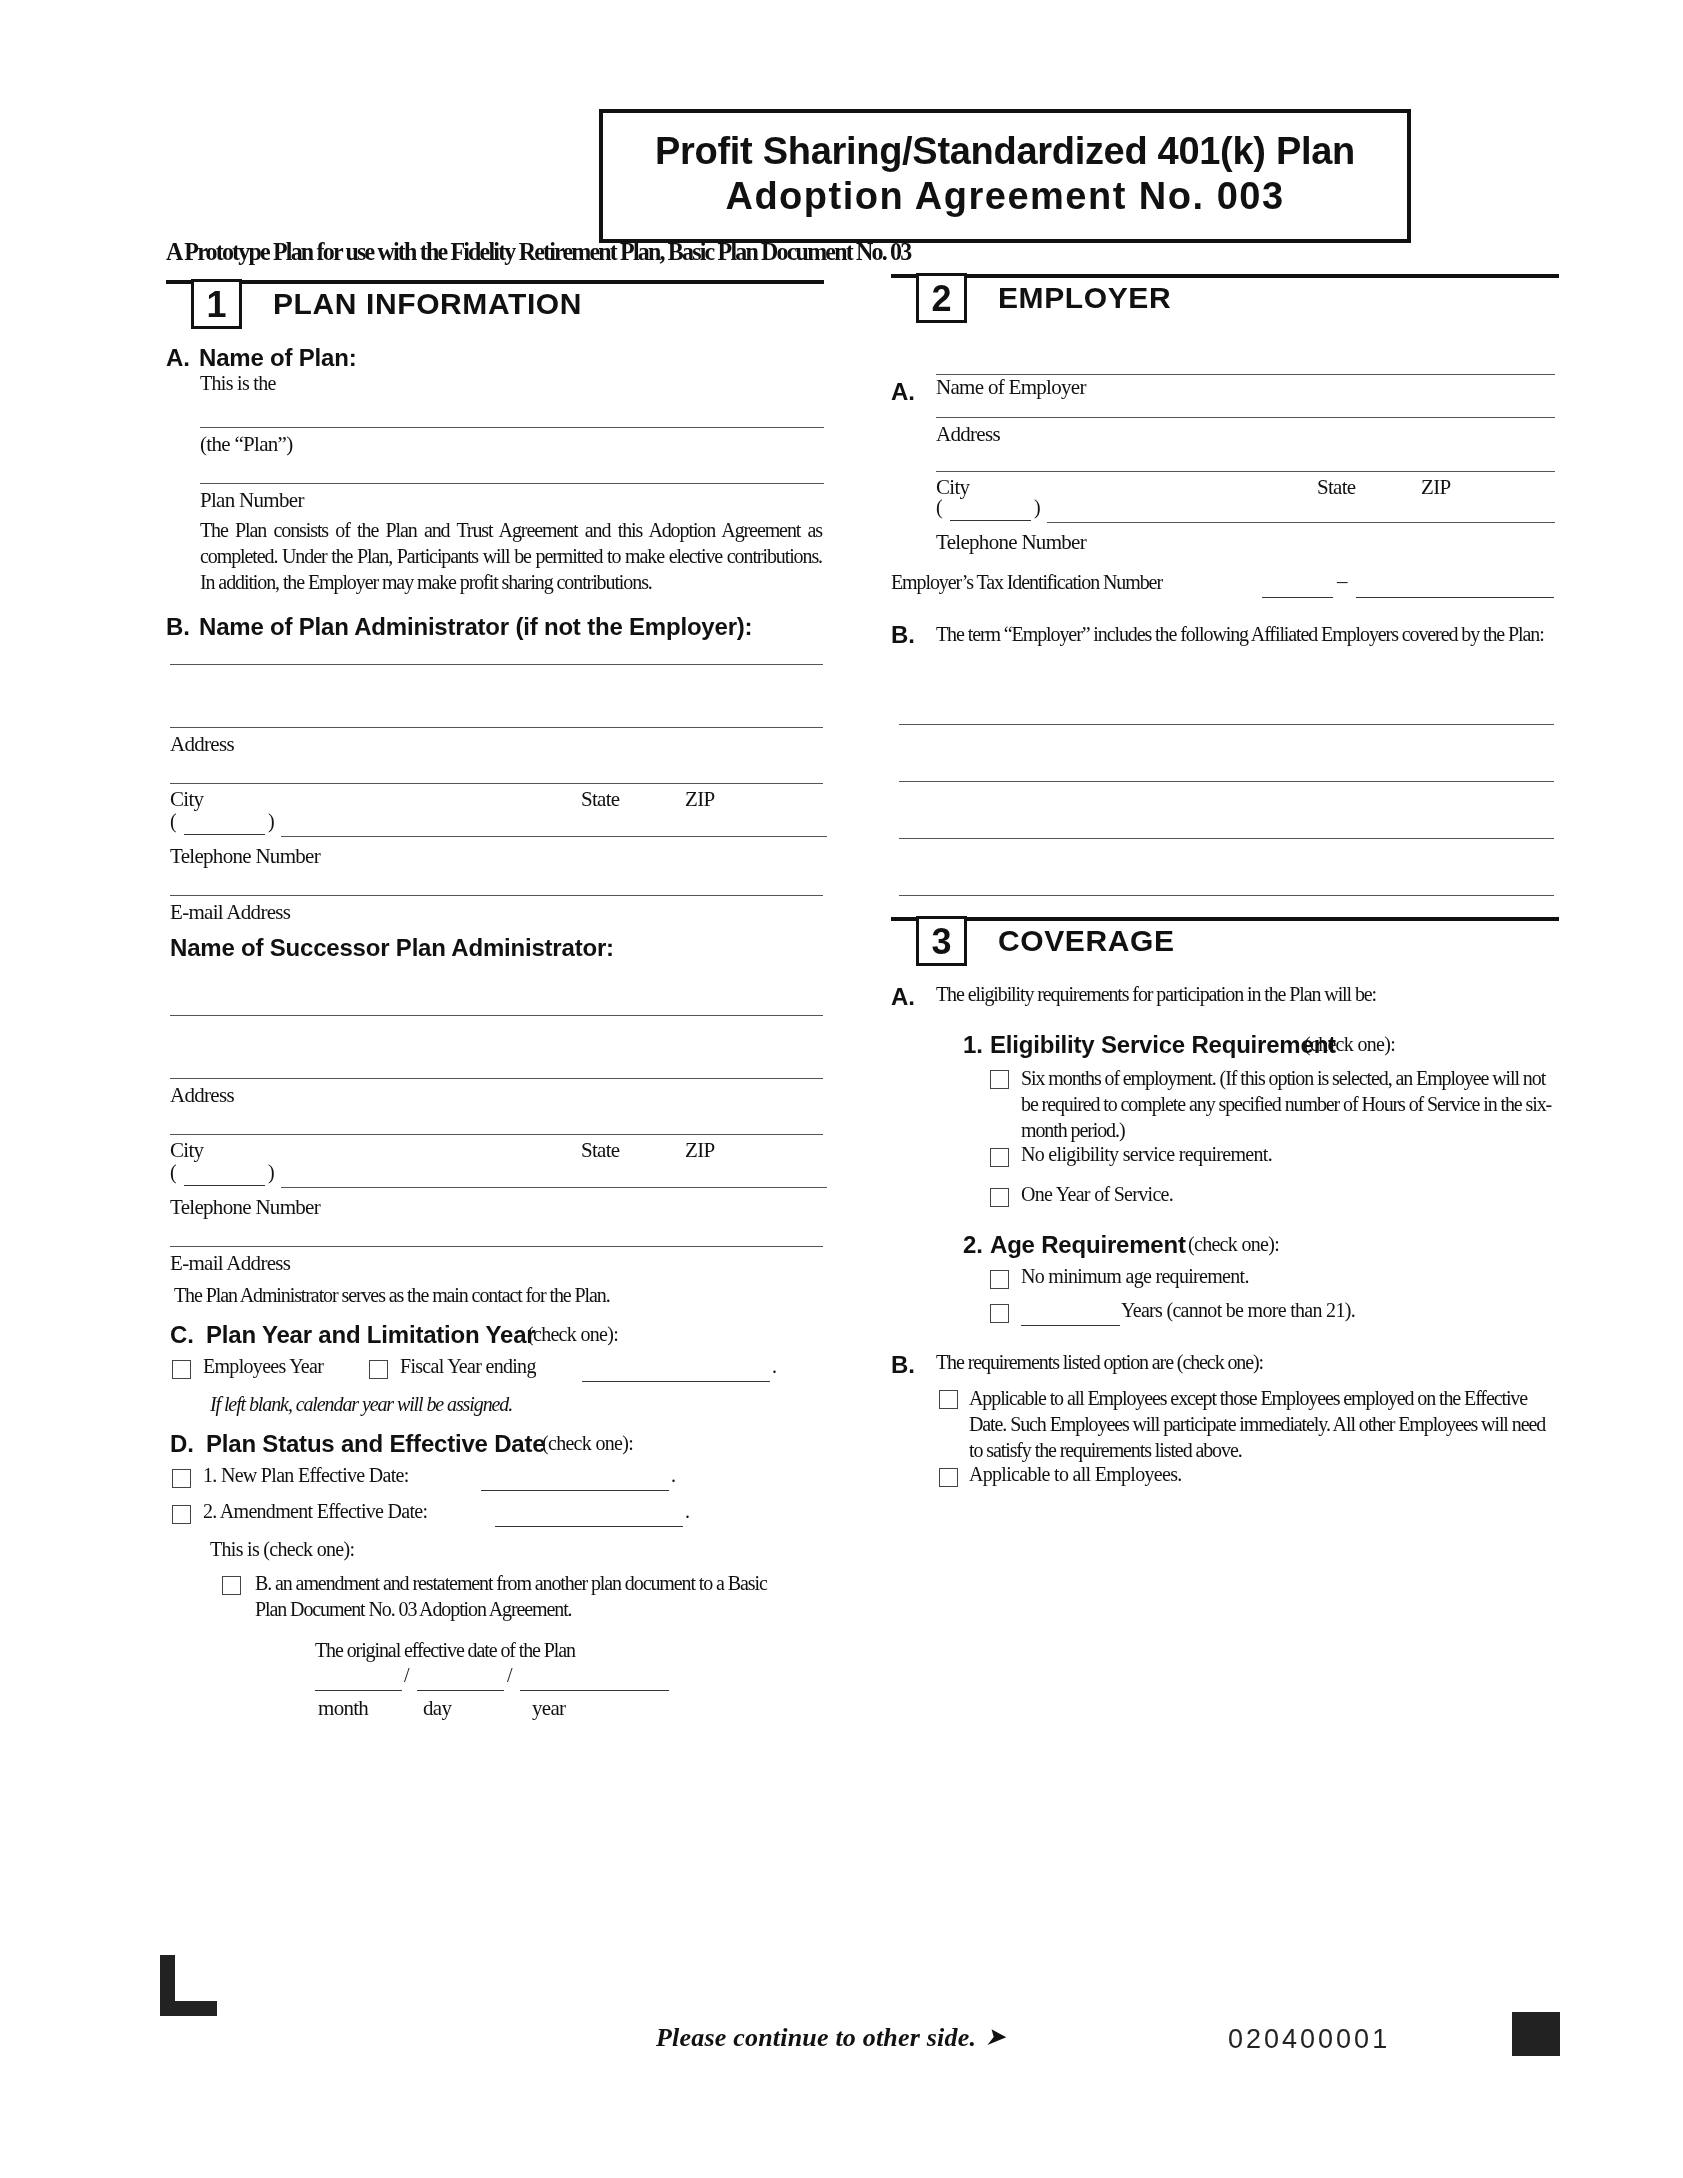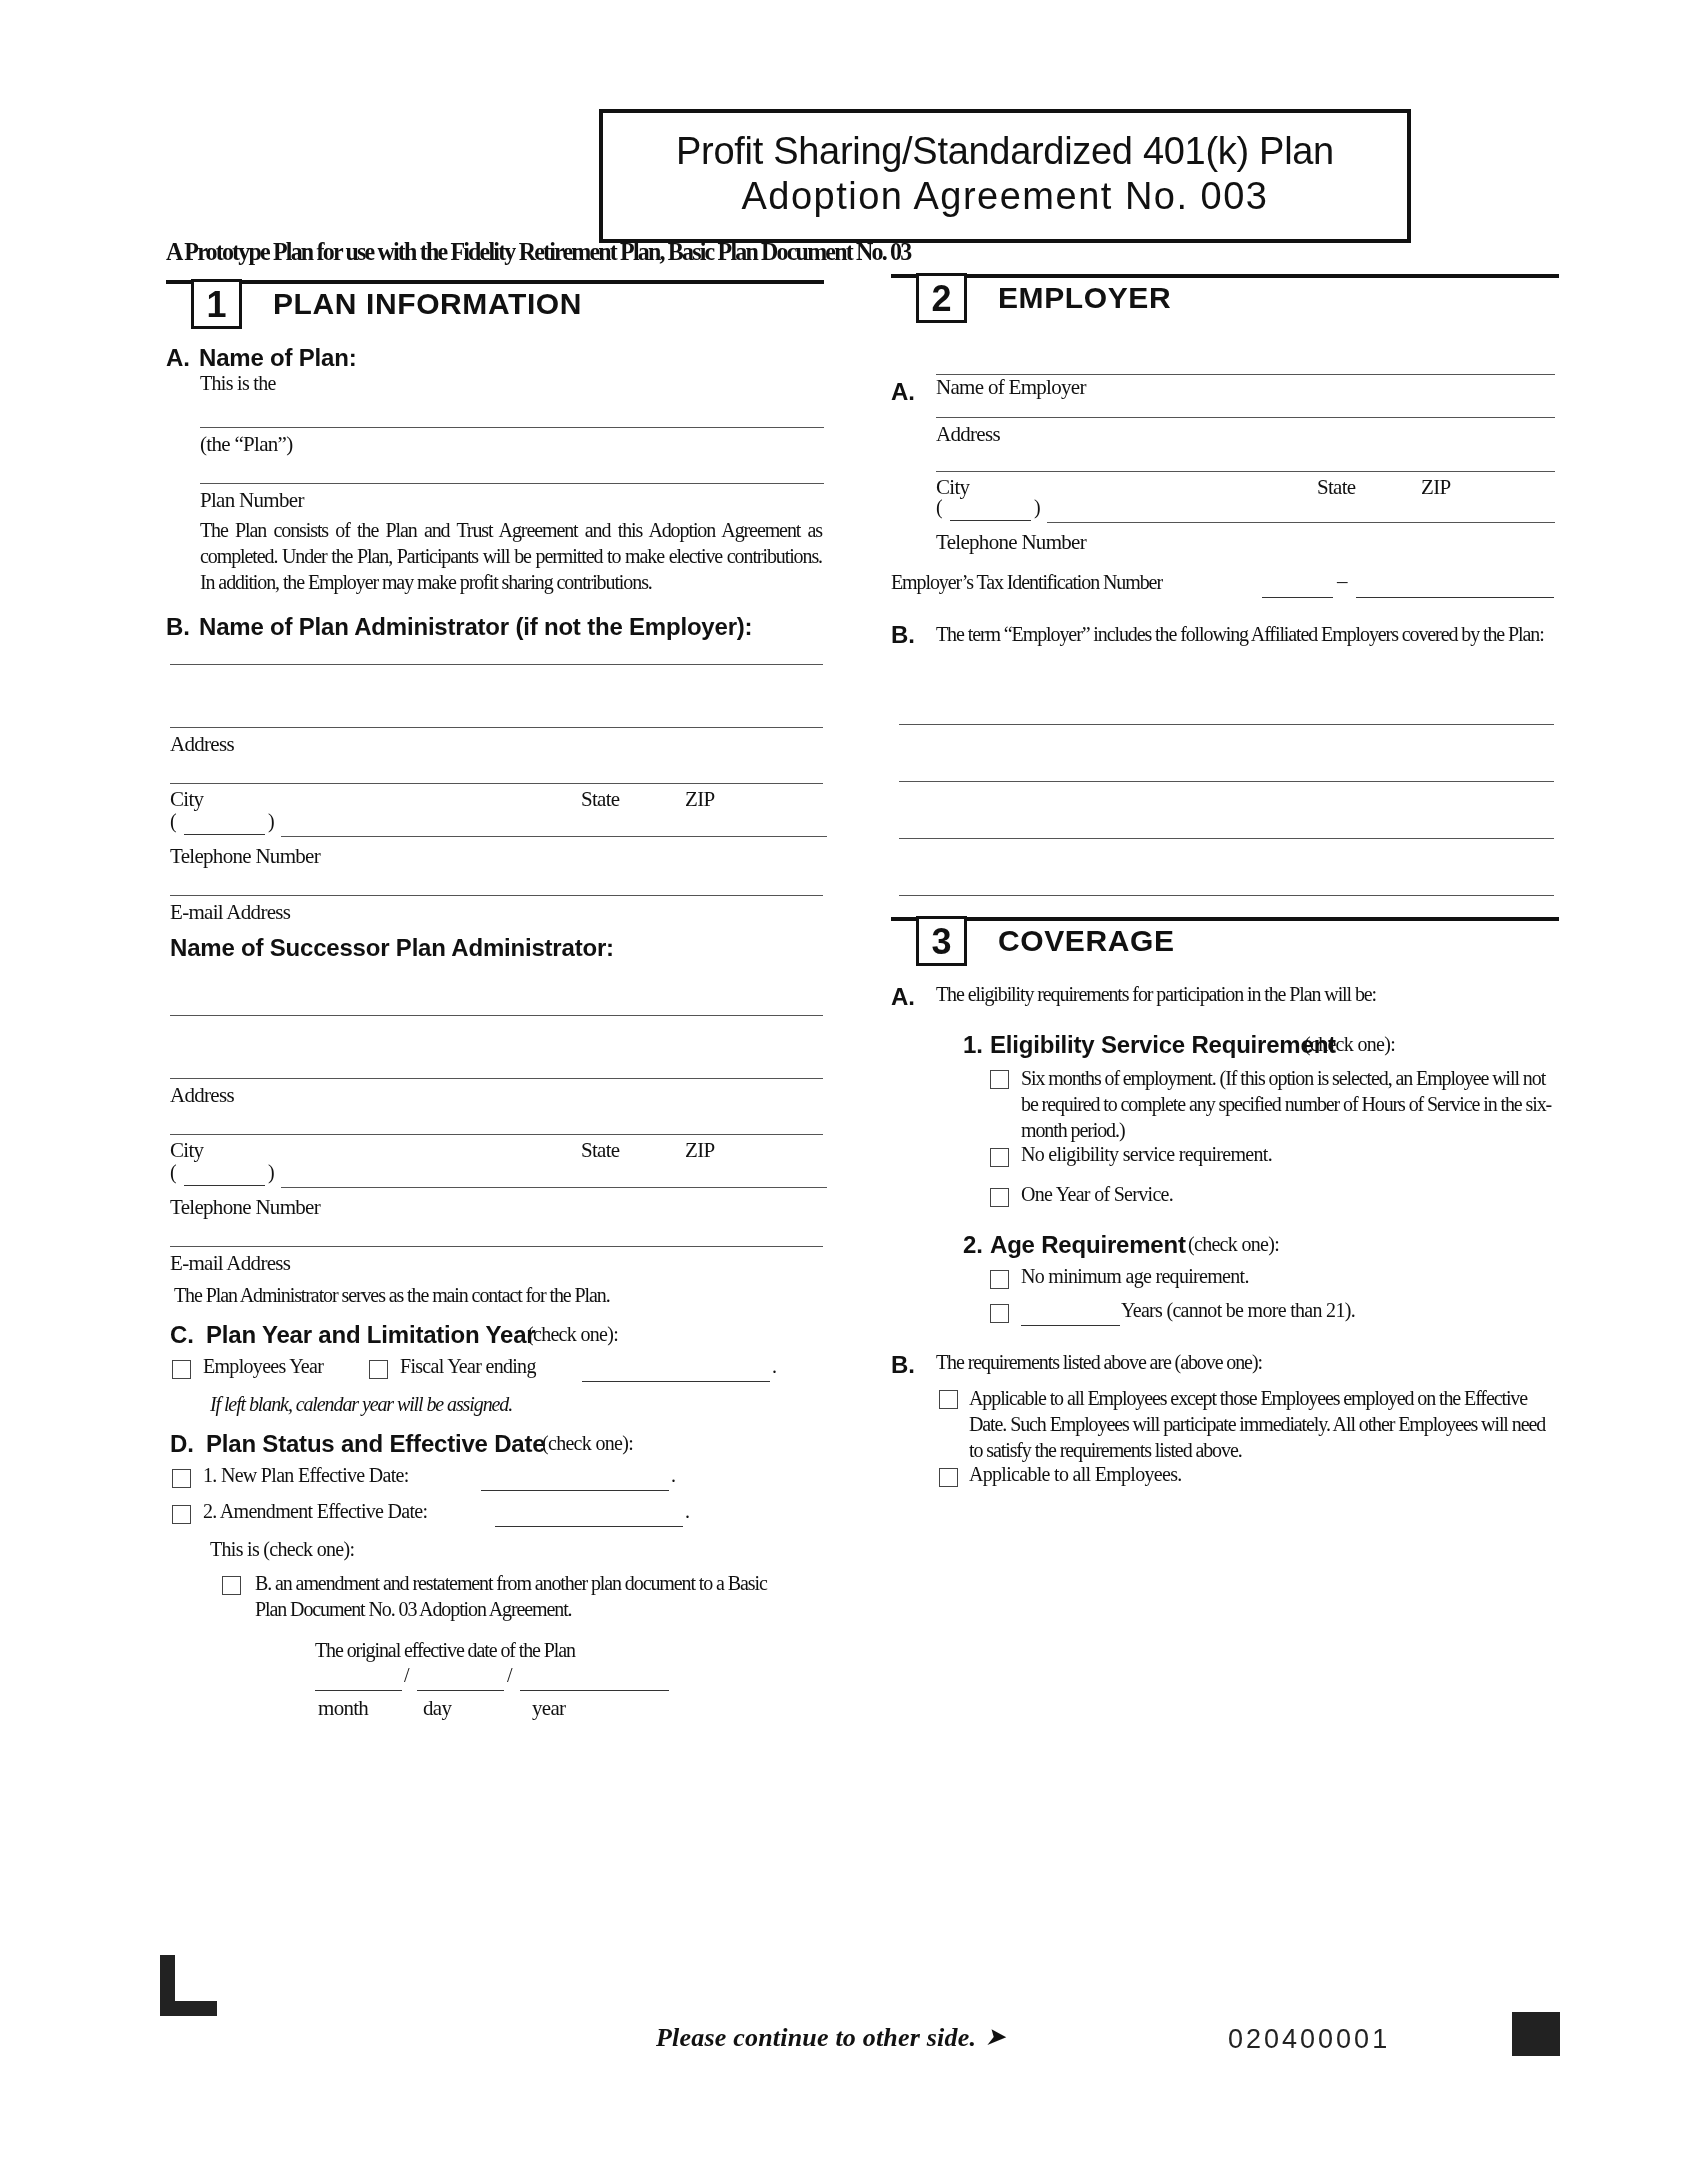--- a/index.html
+++ b/index.html
@@ -30,21 +30,21 @@
     left: 599px;
     top: 109px;
     width: 812px;
     border: 4px solid #111;
     box-sizing: border-box;
     padding: 16px 10px 20px 10px;
     text-align: center;
   }
   .title-line {
     font-family: "Liberation Sans", sans-serif;
-    font-weight: normal;
+    font-weight: bold;
     font-size: 38px;
     line-height: 1.18;
     letter-spacing: -0.3px;
     color: #111;
     white-space: nowrap;
   }
   .title-line.l2 { letter-spacing: 1.5px; }
 
   .subtitle {
     position: absolute;
@@ -459,21 +459,21 @@
     </div>
 
     <div class="row" style="height:38px;">
       <span class="cb" style="position:absolute;left:99px;top:5px;"></span>
       <span class="blank-ul" style="position:absolute;left:130px;top:26px;width:99px;"></span>
       <span class="serif tight" style="position:absolute;left:230px;top:0;">Years (cannot be more than 21).</span>
     </div>
 
     <div class="row" style="margin-top:14px;height:34px;">
       <span class="letter" style="position:absolute;left:0;top:0;">B.</span>
-      <span class="serif tighter" style="position:absolute;left:45px;top:0;">The requirements listed above are (above one):</span>
+      <span class="serif tighter" style="position:absolute;left:45px;top:0;">The requirements listed option are (check one):</span>
     </div>
 
     <div class="row" style="min-height:34px;">
       <span class="cb" style="position:absolute;left:48px;top:5px;"></span>
       <div class="serif tighter" style="margin-left:78px;width:586px;line-height:1.3;">Applicable to all Employees except those Employees employed on the Effective Date. Such Employees will participate immediately. All other Employees will need to satisfy the requirements listed above.</div>
     </div>
 
     <div class="row" style="height:34px;">
       <span class="cb" style="position:absolute;left:48px;top:5px;"></span>
       <span class="serif tight" style="position:absolute;left:78px;top:0;">Applicable to all Employees.</span>

